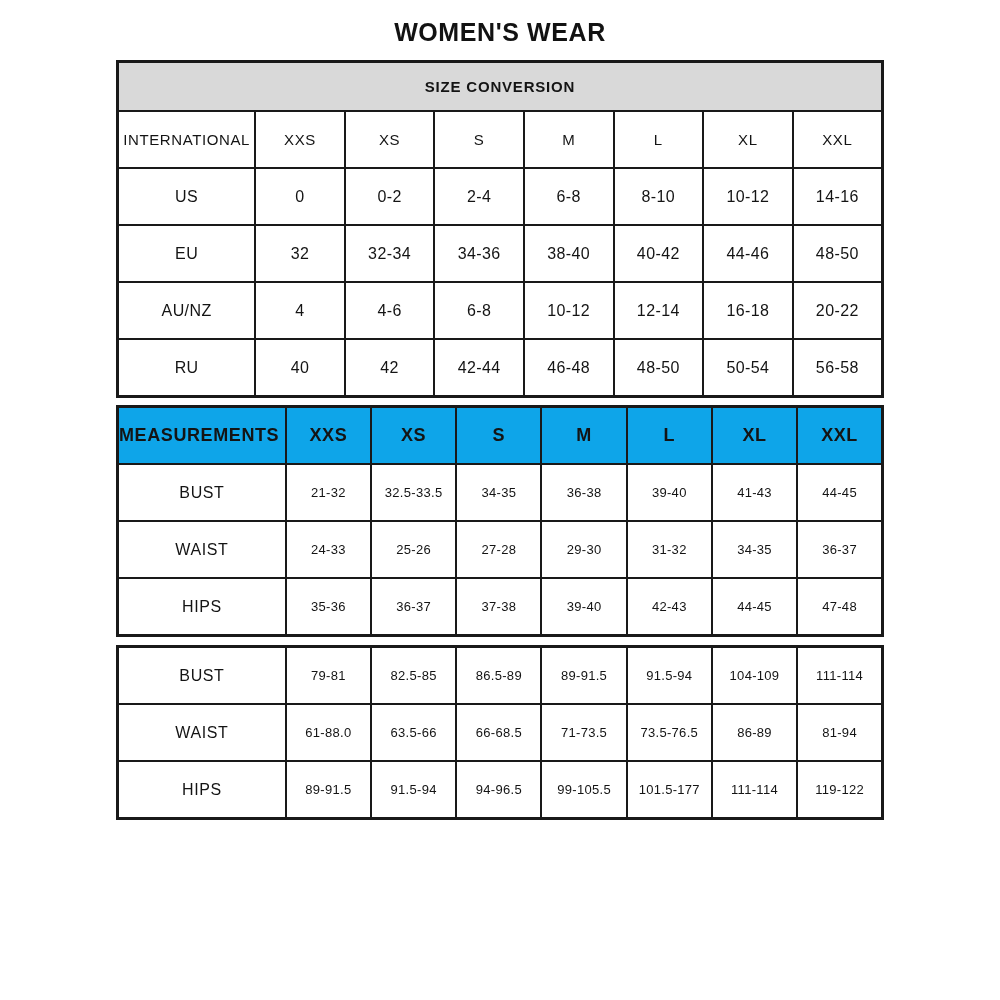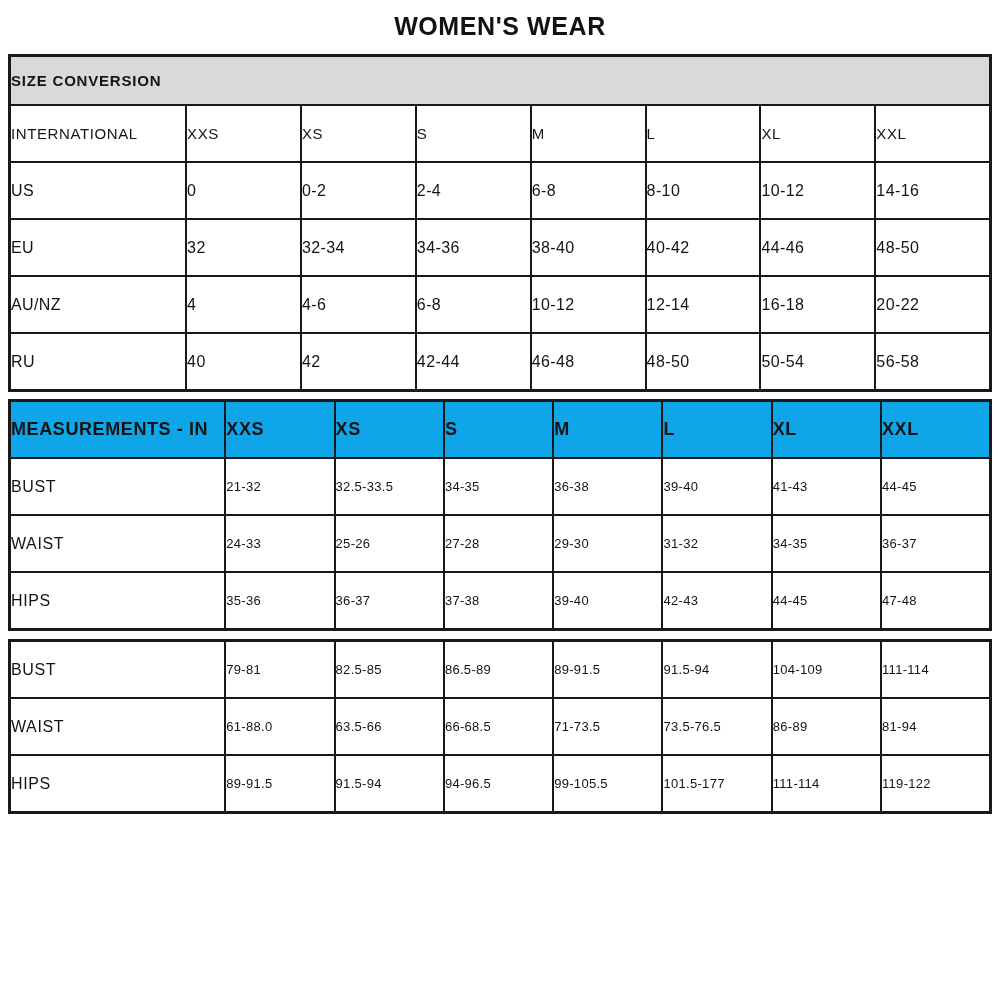--- a/index.html
+++ b/index.html
@@ -3,35 +3,35 @@
 <meta charset="utf-8">
 <style>
   html,body{margin:0;padding:0;}
   body{
     width:1000px;height:1000px;
     background:#ffffff;
     color:#141414;
     font-family:"Liberation Sans", sans-serif;
     -webkit-font-smoothing:antialiased;
   }
-  .wrap{padding-top:4px;}
+  .wrap{padding-top:10px;}
   h1{
     text-align:center;
     font-size:25px;
     font-weight:700;
     letter-spacing:0.6px;
     margin:8px 0 13px 0;
     color:#121212;
   }
   table{
     border-collapse:collapse;
-    width:984px;
+    width:768px;
     margin:0 auto;
     table-layout:fixed;
-    text-align:left;
+    text-align:center;
   }
   .tbl{border:3px solid #191919;}
   .tbl td,.tbl th{
     border:2px solid #191919;
     padding:0;
     overflow:hidden;
     white-space:nowrap;
   }
   
   .t1{margin-bottom:7px;}

